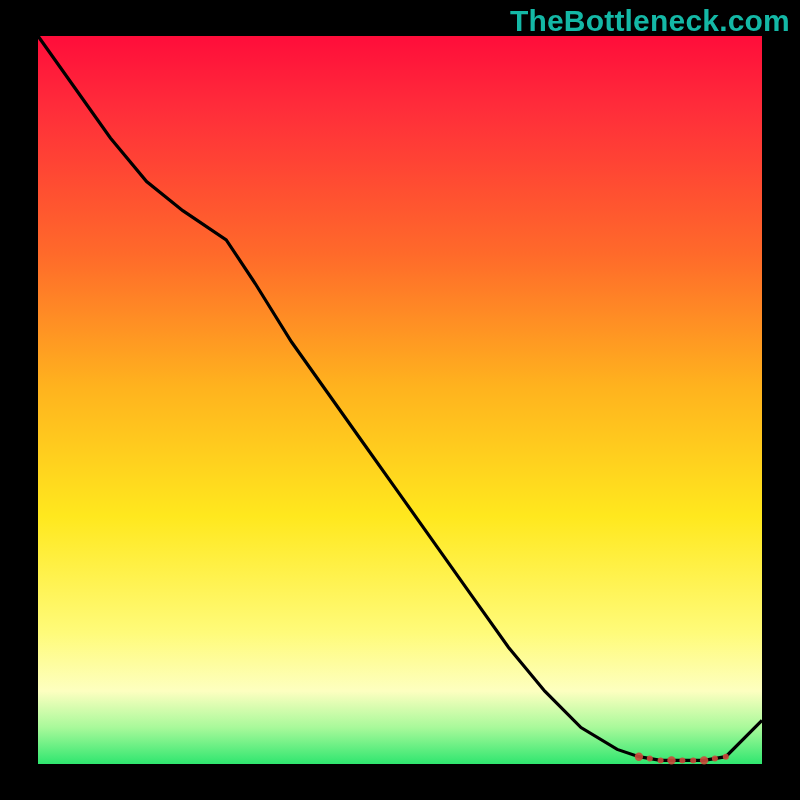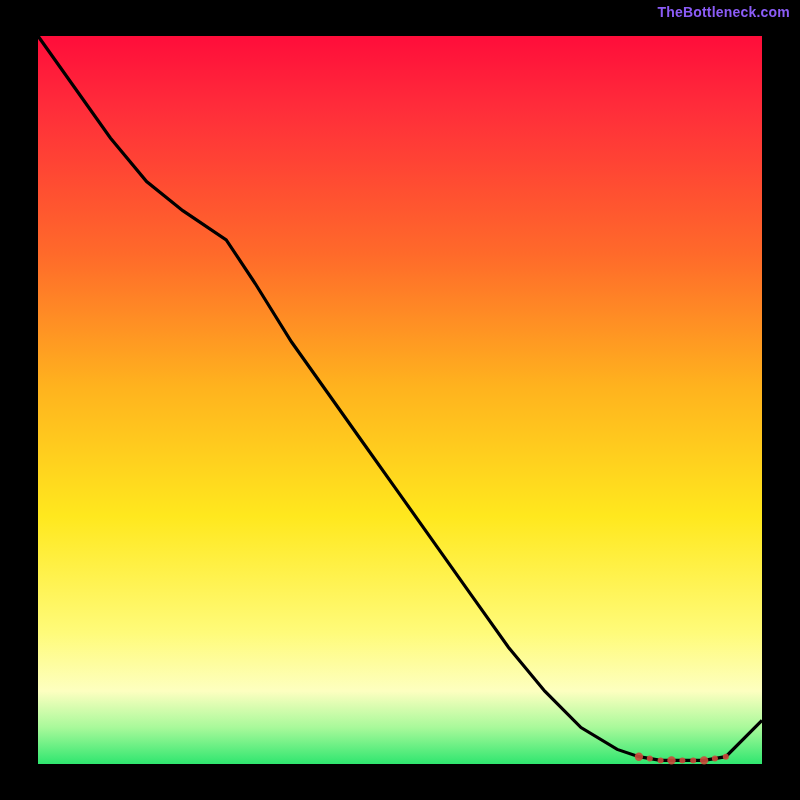--- a/index.html
+++ b/index.html
@@ -14,22 +14,22 @@
   .frame {
     position: relative;
     width: 800px;
     height: 800px;
     background: #000;
   }
   .attribution {
     position: absolute;
     top: 4px;
     right: 10px;
-    color: #8b5cf6;
-    font-size: 14px;
+    color: #14b8a6;
+    font-size: 30px;
     font-weight: 600;
     letter-spacing: 0.2px;
   }
   .plot {
     position: absolute;
     left: 38px;
     top: 36px;
     width: 724px;
     height: 728px;
     

